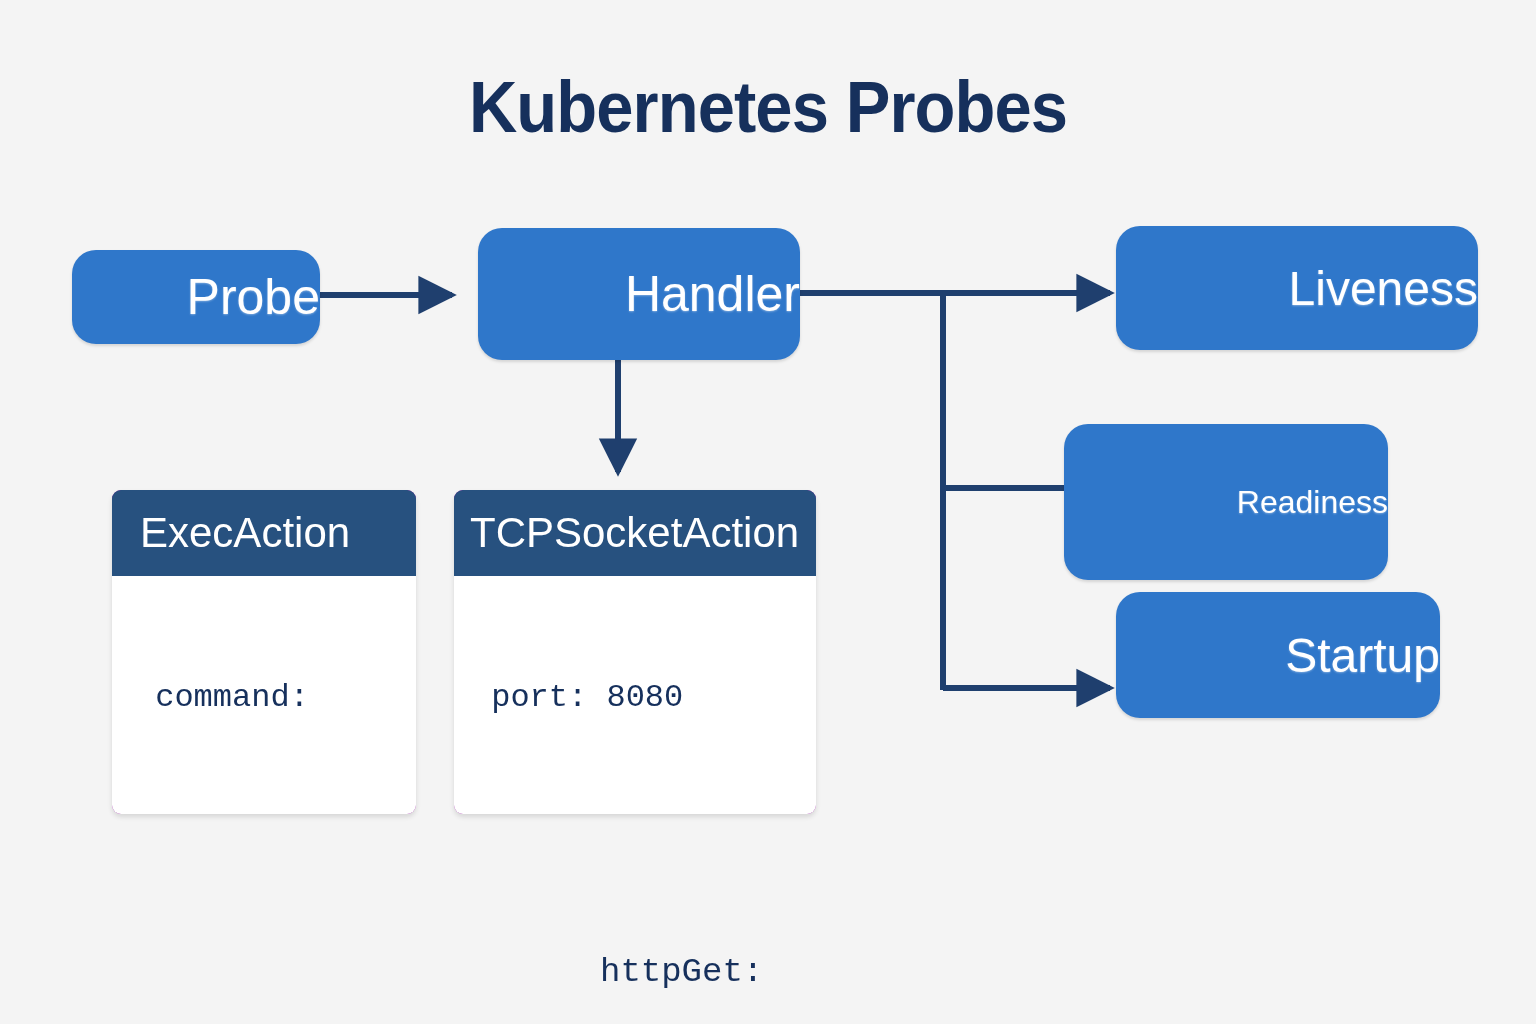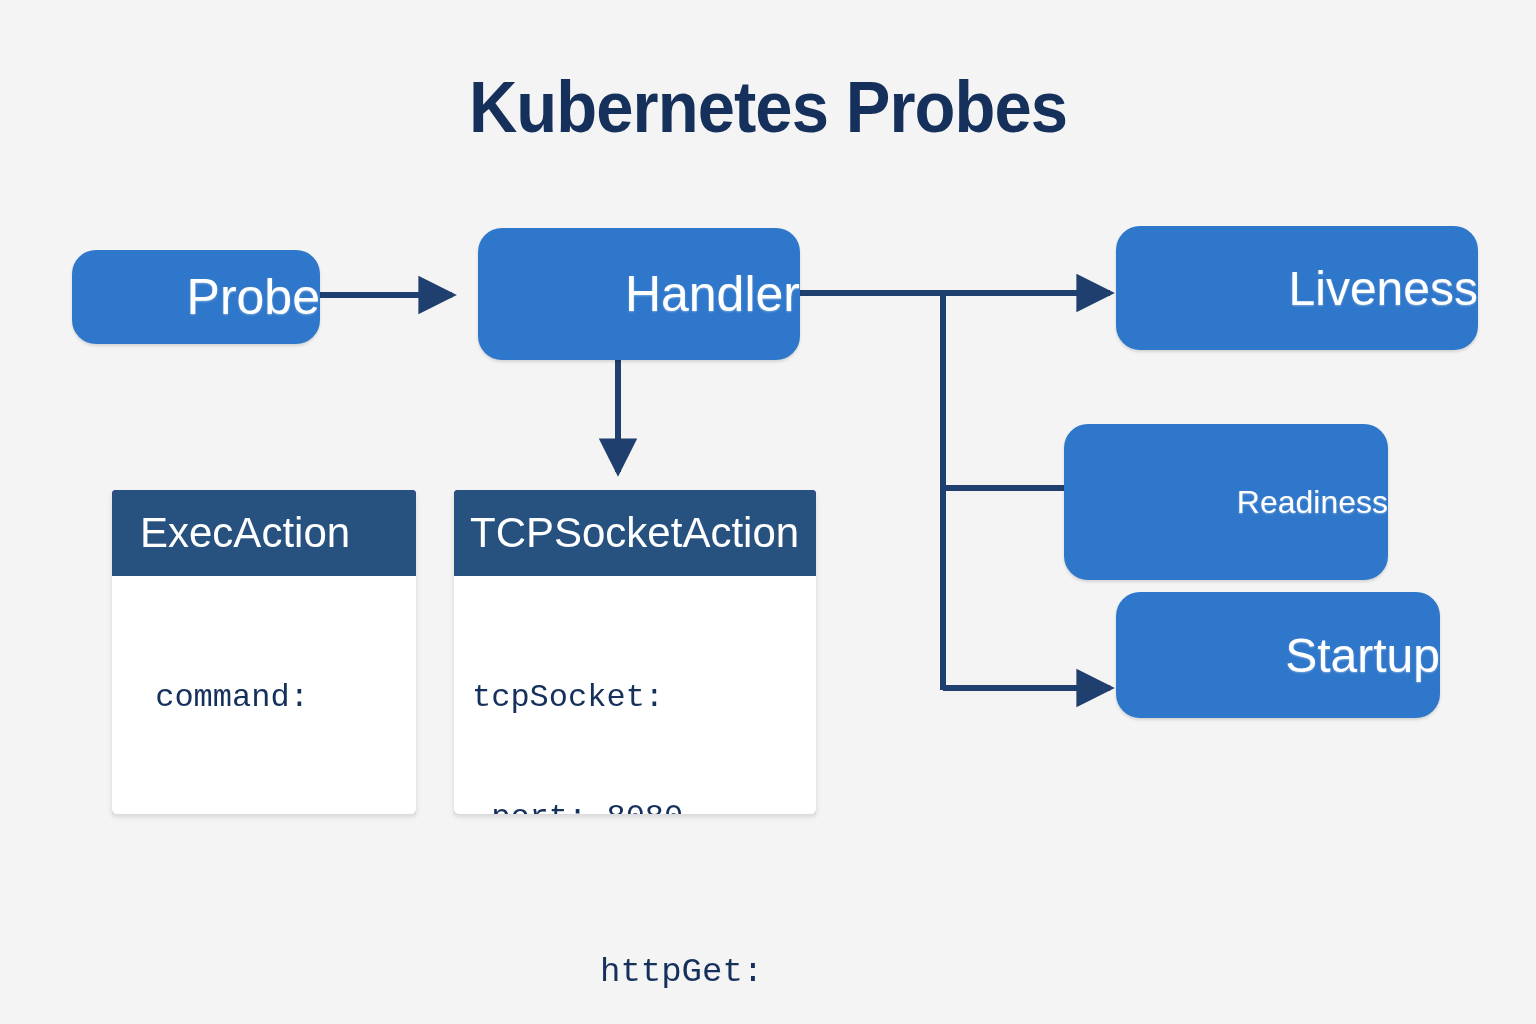--- a/index.html
+++ b/index.html
@@ -60,21 +60,21 @@
   #node-probe    { left: 72px;   top: 250px; width: 248px; height: 94px;  font-size: 50px; }
   #node-handler  { left: 458px;  top: 228px; width: 322px; height: 132px; font-size: 50px; margin-left: 20px; }
   #node-liveness { left: 1116px; top: 226px; width: 362px; height: 124px; font-size: 48px; }
   #node-readiness{ left: 1064px; top: 424px; width: 324px; height: 156px; font-size: 32px; }
   #node-startup  { left: 1116px; top: 592px; width: 324px; height: 126px; font-size: 48px; }
 
   
   .card {
     position: absolute;
     background: #a21caf;
-    border-radius: 4px;
+    border-radius: 9px;
     box-shadow: 0 3px 5px rgba(0,0,0,0.12);
     overflow: hidden;
     box-sizing: border-box;
   }
   .card-header {
     background: #27517f;
     color: #ffffff;
     font-family: "Liberation Sans", sans-serif;
     font-weight: normal;
     display: flex;
@@ -169,21 +169,20 @@
       
       
     </div>
   </div>
 
   <div class="card" id="card-tcp">
     <div class="card-header">
       <span>TCPSocketAction</span>
     </div>
     <div class="card-body">
-      <span class="code-line">tcpSocket:</span>
       <span class="code-line"> port: 8080</span>
       
       
       
     </div>
   </div>
 
   <div id="footer-code">
     <span class="code-line">httpGet:</span>
     

